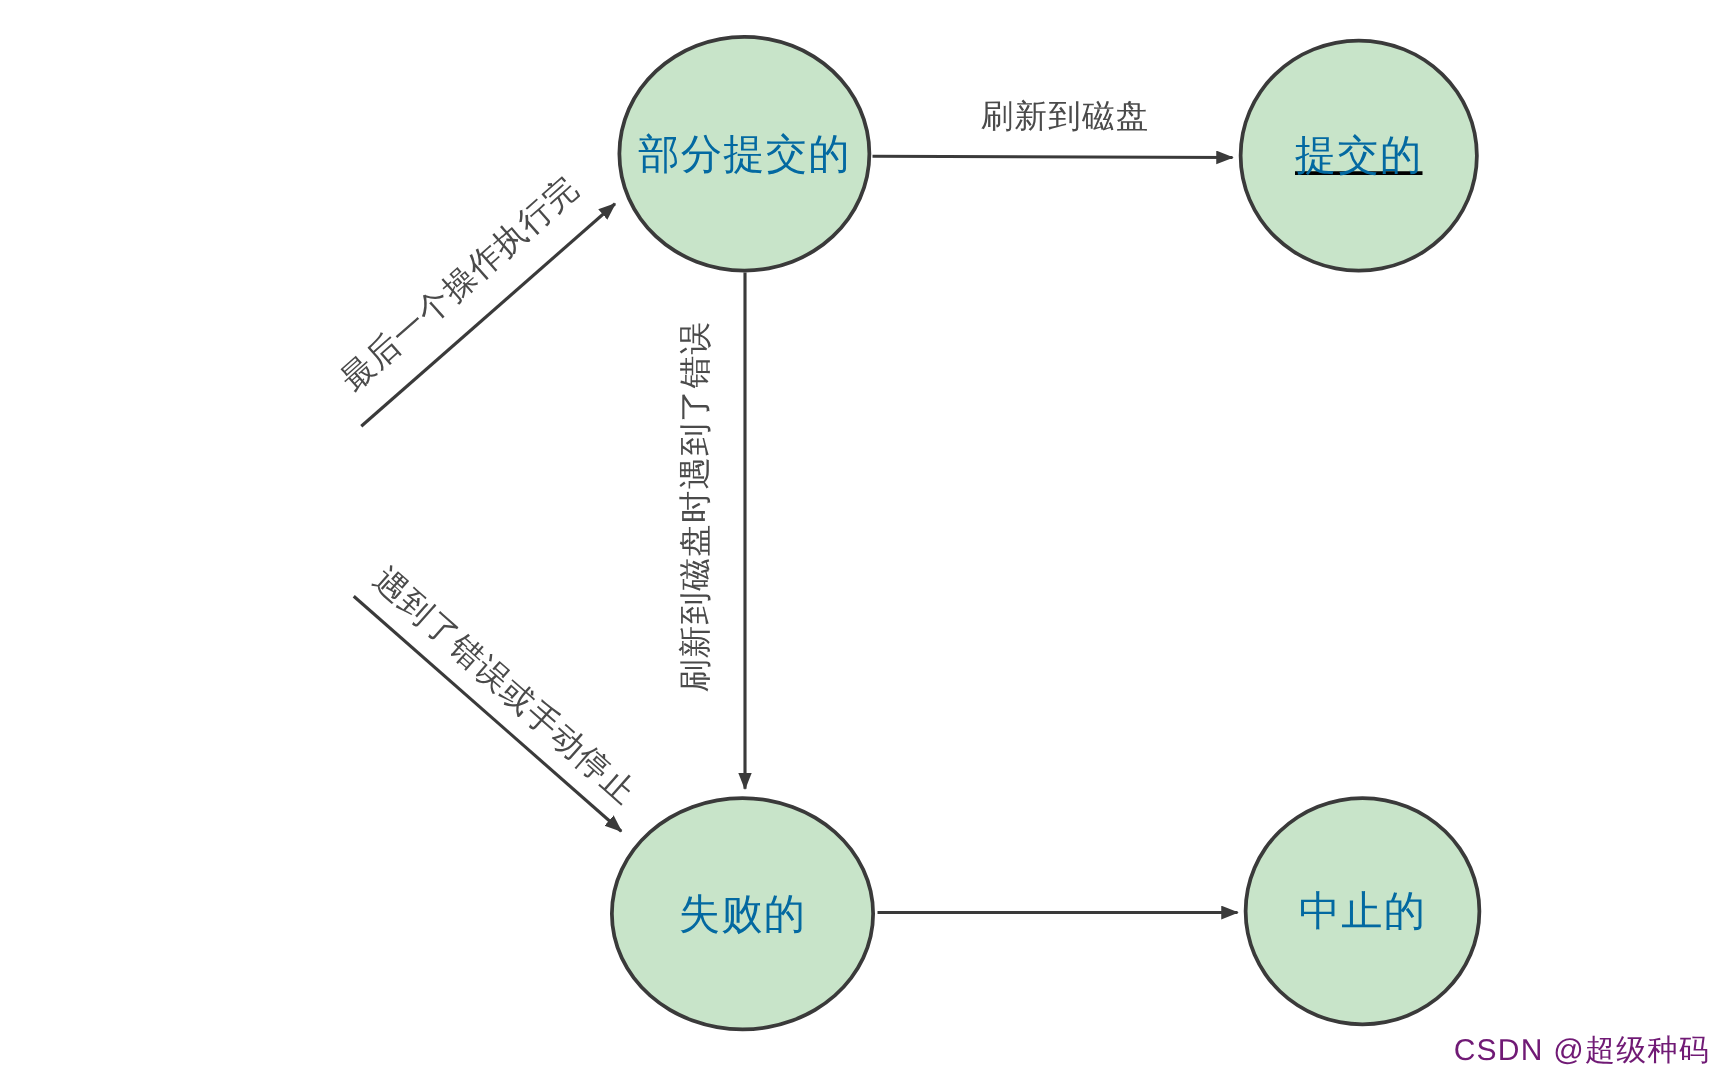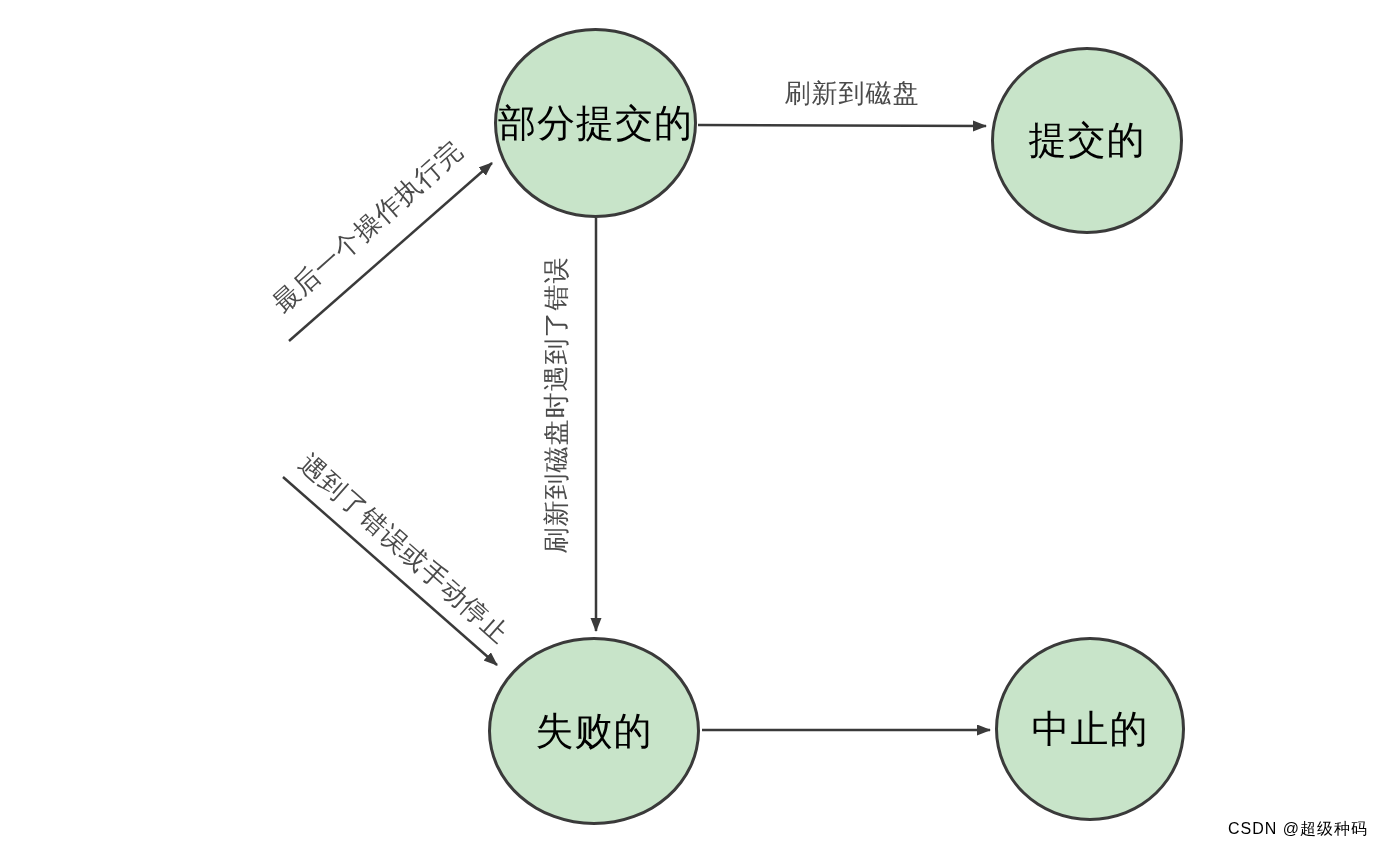--- a/index.html
+++ b/index.html
@@ -27,50 +27,50 @@
     position: absolute;
     box-sizing: border-box;
     border: 3px solid #3a3a3a;
     background: #c8e4c9;
     border-radius: 50%;
     display: flex;
     align-items: center;
     justify-content: center;
   }
   .node span {
-    font-size: 38px;
-    color: #000000;
+    font-size: 33px;
+    color: #0369a1;
     letter-spacing: 1px;
     white-space: nowrap;
   }
   .node-active            { left: 121px; top: 315px; width: 192px; height: 183px; }
   .node-partial-committed { left: 494px; top:  28px; width: 203px; height: 190px; }
-  .node-committed         { left: 991px; top:  47px; width: 192px; height: 187px; }
+  .node-committed         { left: 991px; top:  31px; width: 192px; height: 187px; text-decoration: underline; }
   .node-failed            { left: 488px; top: 637px; width: 212px; height: 188px; }
   .node-aborted           { left: 995px; top: 637px; width: 190px; height: 184px; }
 
   .edge-label {
     position: absolute;
     font-size: 26px;
     color: #4a4a4a;
     white-space: nowrap;
     letter-spacing: 1px;
   }
   .edge-label-1 { left: 368px; top: 227px; transform: translate(-50%,-50%) rotate(-41.5deg); }
   .edge-label-2 { left: 828px; top:  93px; transform: translate(-50%,-50%); margin-left: 24px; }
   .edge-label-3 { left: 556px; top: 405px; transform: translate(-50%,-50%) rotate(-90deg); }
   .edge-label-4 { left: 404px; top: 549px; transform: translate(-50%,-50%) rotate(41.5deg); }
   .edge-label-5 { left: 828px; top: 698px; transform: translate(-50%,-50%); }
 
   .watermark {
     position: absolute;
     right: 8px;
-    bottom: 17px;
-    font-size: 16px;
-    color: #000000;
+    bottom: 1px;
+    font-size: 24px;
+    color: #701a75;
     letter-spacing: 1px;
   }
 </style>
 </head>
 <body>
 
 <div class="canvas">
 
   <svg class="edges-layer" width="1376" height="857" viewBox="0 0 1376 857" xmlns="http://www.w3.org/2000/svg">
     <defs>

